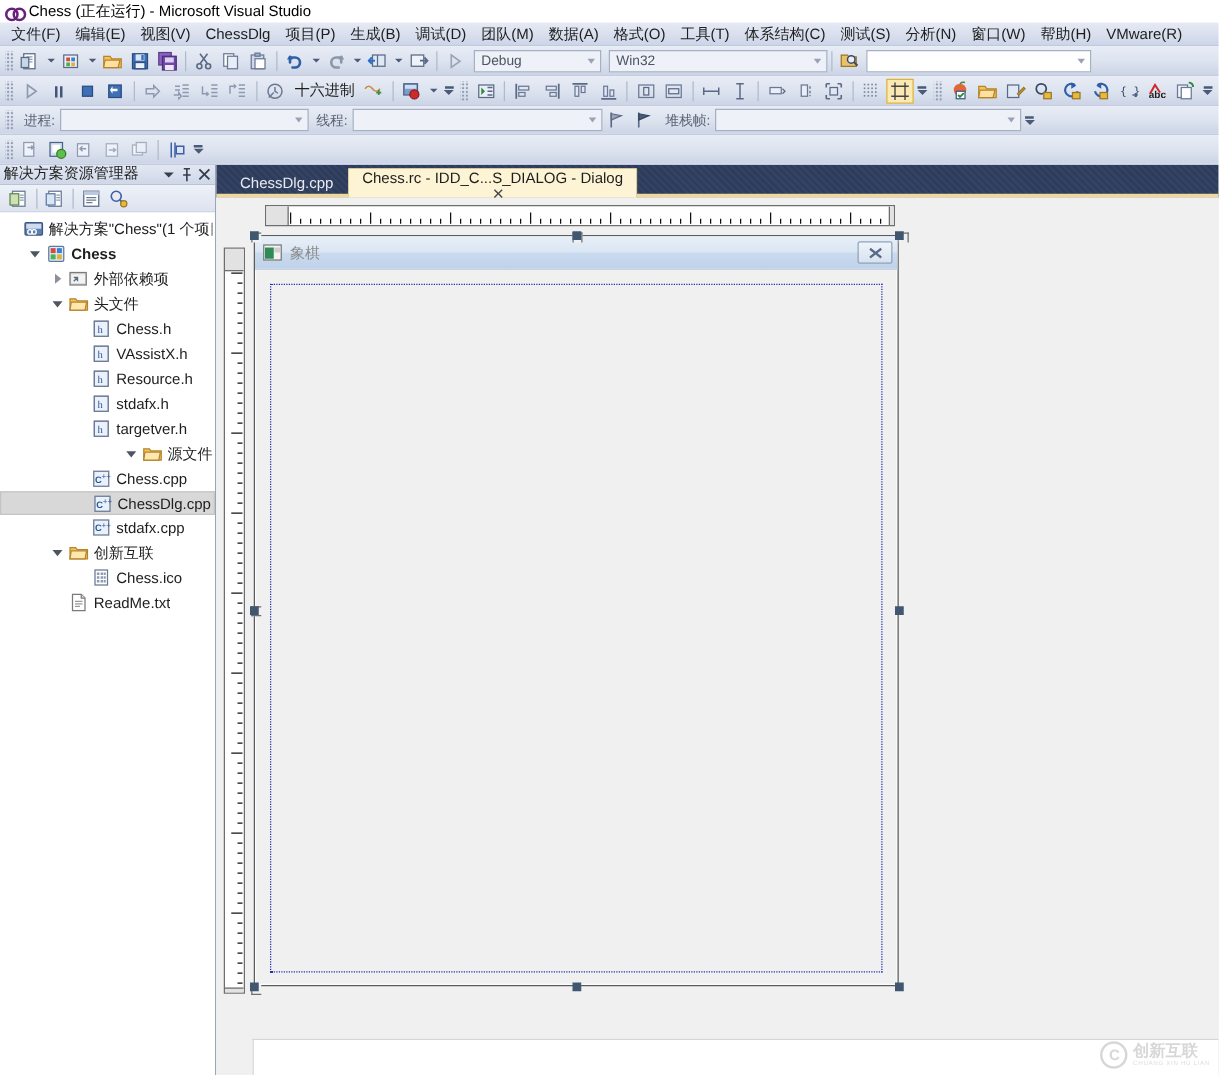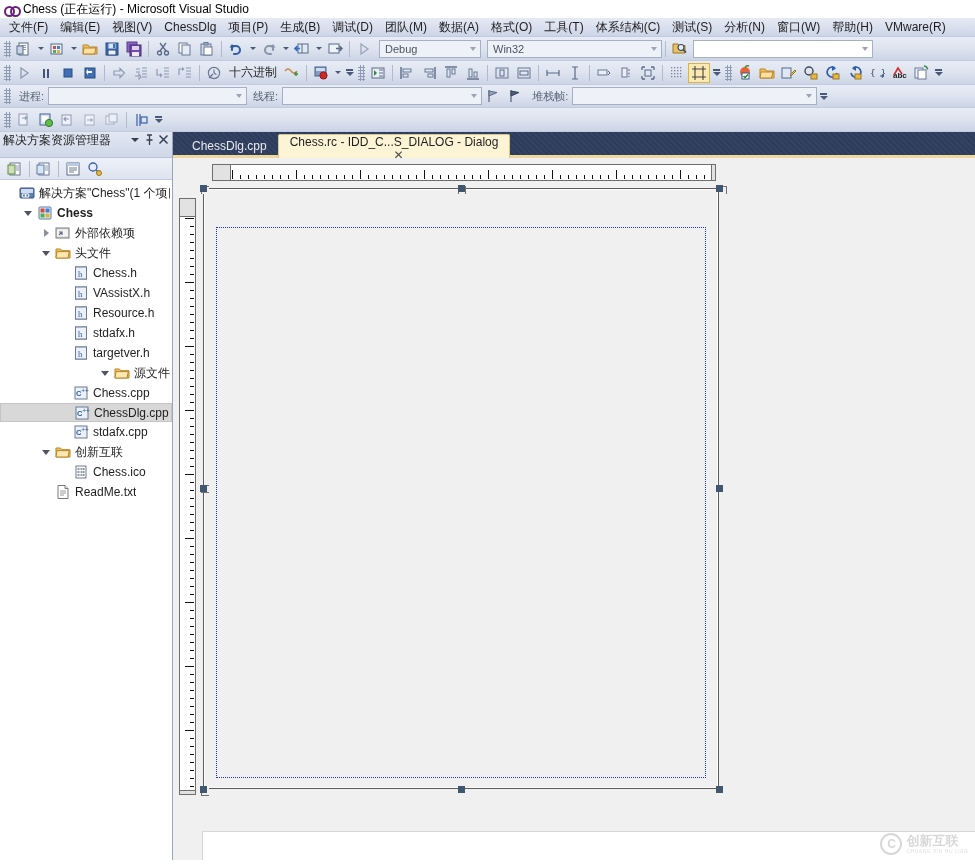--- a/index.html
+++ b/index.html
@@ -59,21 +59,21 @@
 
   
   .toolbar {
     background: linear-gradient(to bottom,#e7ecf5 0%,#dfe5f0 45%,#ccd4e6 100%);
     border-bottom: 1px solid #c2ccde;
     display: flex;
     align-items: center;
     padding: 0 2px;
   }
   #toolbar1 { height: 24px; }
-  #toolbar2 { height: 24px; }
+  #toolbar2 { height: 24px; justify-content: space-between; }
   #toolbar3 { height: 23px; }
   #toolbar4 { height: 24px; }
 
   .grip {
     width: 7px; height: 16px;
     margin: 0 2px;
     background-image: radial-gradient(circle, #8f9bb3 1px, transparent 1.2px);
     background-size: 3px 3px;
     background-position: 1px 1px;
     flex: 0 0 auto;
@@ -165,23 +165,23 @@
   
   #solution-explorer {
     width: 173px;
     flex: 0 0 173px;
     background: #fdfdfd;
     border-right: 1px solid #9aa5bb;
     display: flex;
     flex-direction: column;
   }
   #se-header {
-    height: 26px;
+    height: 16px;
     background: linear-gradient(to bottom,#e3e8f3,#cfd7e8);
-    display: flex; align-items: flex-start;
+    display: flex; align-items: flex-end;
     padding: 0 2px 0 3px;
     border-bottom: 1px solid #b9c2d6;
   }
   #se-title {
     font-size: 12px; color: #1e1e1e;
     flex: 1 1 auto;
     white-space: nowrap;
     overflow: hidden;
   }
   .se-hdr-btn {
@@ -1363,20 +1363,35 @@
       </div>
 
       <div class="marker" style="left:28px;top:28px;border-right:none;border-bottom:none;"></div>
       <div class="marker" style="left:285px;top:28px;border-bottom:none;"></div>
       <div class="marker" style="left:546px;top:28px;border-left:none;border-bottom:none;"></div>
       <div class="marker" style="left:28px;top:327px;border-right:none;"></div>
       <div class="marker" style="left:28px;top:630px;border-right:none;border-top:none;"></div>
 
       <div id="dlg-wrap">
         <div id="dialog">
+          <div id="dlg-caption">
+            <span id="dlg-icon">
+              <svg width="16" height="16" viewBox="0 0 16 16">
+                  <rect x="1" y="2" width="14" height="12" fill="#f2f2f2" stroke="#7a7a7a"></rect>
+                  <rect x="2" y="4" width="7" height="9" fill="#2e8b57"></rect>
+                  <rect x="9.5" y="4" width="4.5" height="4" fill="#cfcfcf"></rect>
+                </svg>
+            </span>
+            <span id="dlg-title">象棋</span>
+            <span id="dlg-close">
+              <svg width="13" height="11" viewBox="0 0 13 11">
+                  <path d="M2 2 L11 9 M11 2 L2 9" stroke="#5a6a86" stroke-width="1.8"></path>
+                </svg>
+            </span>
+          </div>
           <div id="dlg-client"></div>
         </div>
 
         <div class="handle" style="left:-3px;top:-3px;"></div>
         <div class="handle" style="left:255px;top:-3px;"></div>
         <div class="handle" style="left:513px;top:-3px;"></div>
         <div class="handle" style="left:-3px;top:297px;"></div>
         <div class="handle" style="left:513px;top:297px;"></div>
         <div class="handle" style="left:-3px;top:598px;"></div>
         <div class="handle" style="left:255px;top:598px;"></div>

